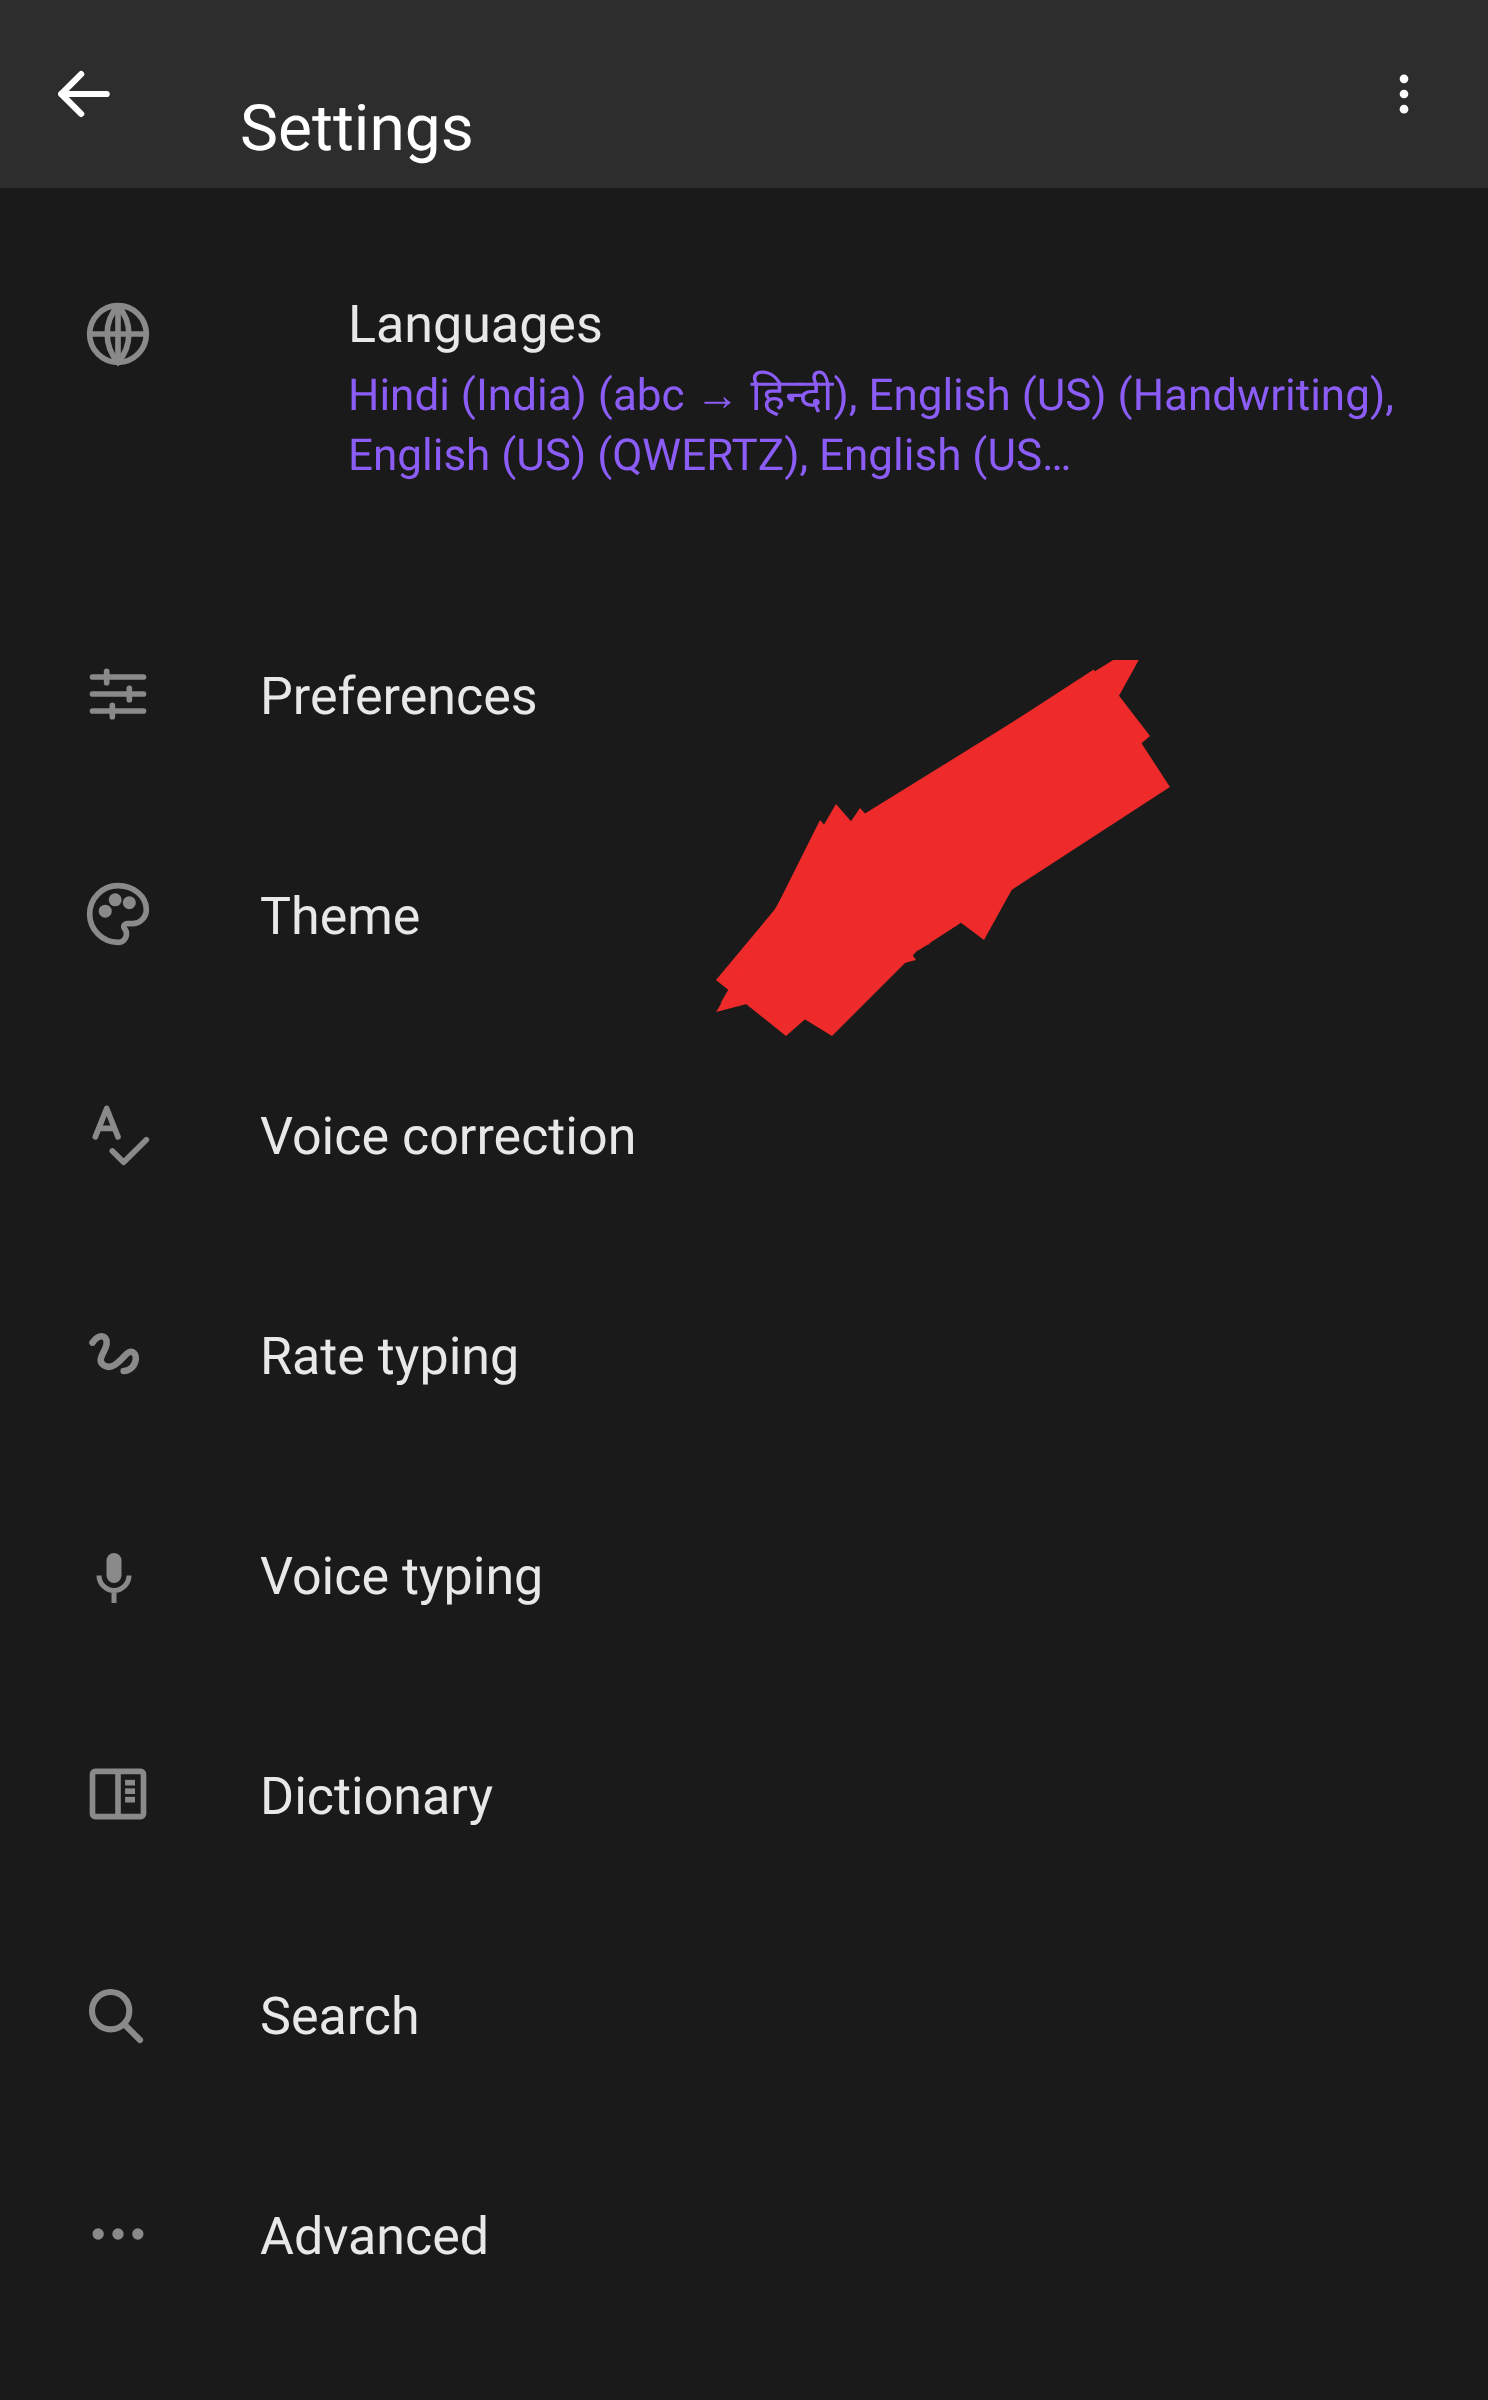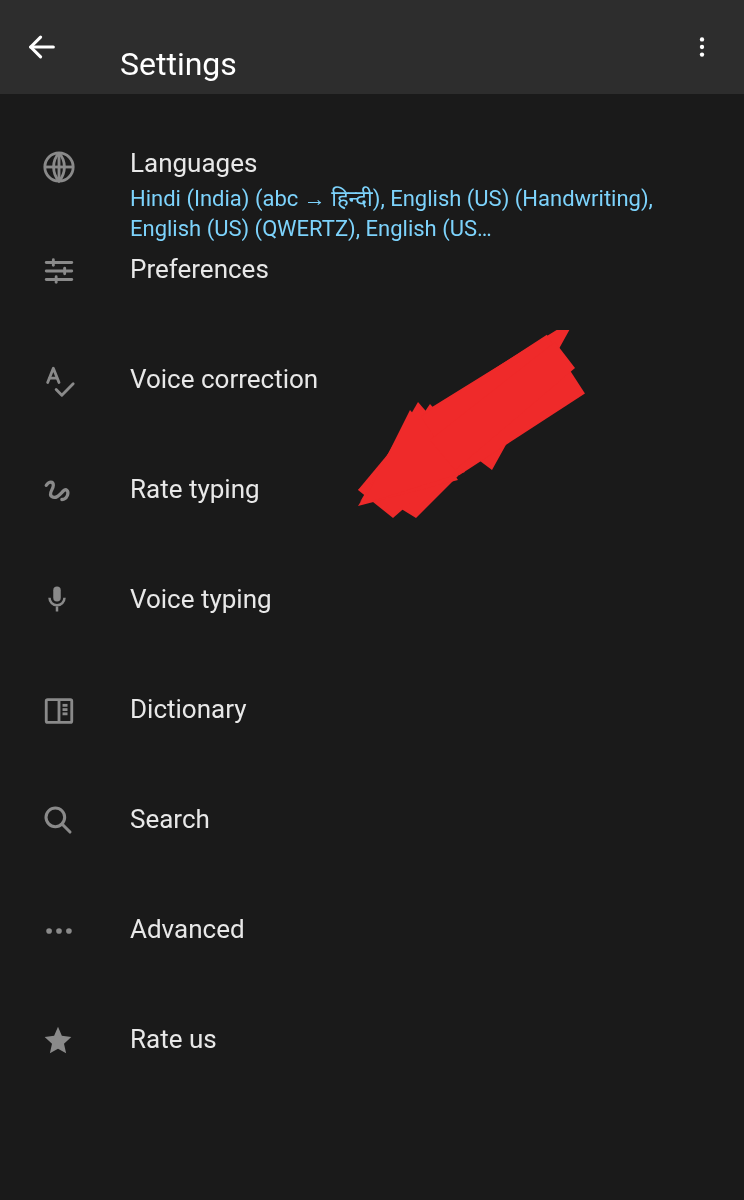--- a/index.html
+++ b/index.html
@@ -41,44 +41,44 @@
     display: flex;
     align-items: center;
     justify-content: center;
     cursor: pointer;
   }
   .content {
     padding-top: 30px;
   }
   .item {
     display: flex;
-    align-items: flex-start;
+    align-items: flex-end;
     padding: 0 20px;
     min-height: 110px;
     cursor: pointer;
   }
-  .item.first { align-items: flex-start; padding-top: 24px; min-height: 130px; }
+  .item.first { align-items: flex-start; padding-top: 24px; min-height: 130px; gap: 44px; }
   .icon-col {
     width: 110px;
     display: flex;
     justify-content: flex-start;
     align-items: center;
     padding-left: 22px;
     color: #8a8a8a;
   }
   .item.first .icon-col { padding-top: 2px; }
   .text-col { flex: 1; padding-right: 10px; }
   .item-title {
     font-size: 26px;
     font-weight: 400;
     color: #e8e8e8;
   }
   .item-sub {
     font-size: 22px;
-    color: #7dd3fc;
+    color: #8b5cf6;
     margin-top: 6px;
     line-height: 1.35;
   }
   svg { display: block; }
   .arrow-annot {
     position: absolute;
     left: 358px;
     top: 330px;
     pointer-events: none;
   }
@@ -129,20 +129,33 @@
         <line x1="8" y1="4" x2="8" y2="8"></line>
           <line x1="16" y1="10" x2="16" y2="14"></line>
           <line x1="10" y1="16" x2="10" y2="20"></line>
       </svg>
     </div>
     <div class="text-col">
         <div class="item-title">Preferences</div>
       </div>
   </div>
 
+  <div class="item">
+    <div class="icon-col">
+      <svg width="34" height="34" viewBox="0 0 24 24" fill="none" stroke="#8a8a8a" stroke-width="2">
+        <path d="M12 2C6.5 2 2 6.5 2 12s4.5 10 10 10c1.7 0 3-1.3 3-3 0-.8-.3-1.5-.8-2-.3-.4-.2-1 .2-1.3.3-.2.6-.3 1-.3h1.6c2.8 0 5-2.2 5-5C22 5.8 17.5 2 12 2z"></path>
+        <circle cx="7.5" cy="11" r="1.3" fill="#8a8a8a"></circle>
+          <circle cx="11" cy="7" r="1.3" fill="#8a8a8a"></circle>
+          <circle cx="16" cy="8" r="1.3" fill="#8a8a8a"></circle>
+      </svg>
+    </div>
+    <div class="text-col">
+        <div class="item-title">Theme</div>
+      </div>
+  </div>
 
   <div class="item">
     <div class="icon-col">
       <svg width="34" height="34" viewBox="0 0 24 24" fill="none" stroke="#8a8a8a" stroke-width="2" stroke-linecap="round" stroke-linejoin="round">
         <path d="M4 13 L8 3 L12 13"></path>
           <line x1="5.5" y1="10" x2="10.5" y2="10"></line>
         <polyline points="10 18 14 22 22 14"></polyline>
       </svg>
     </div>
     <div class="text-col">

